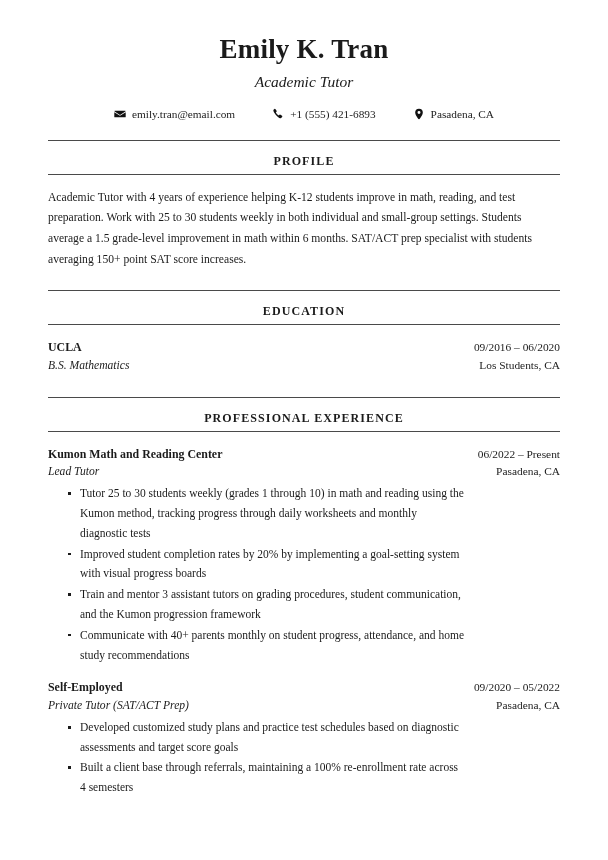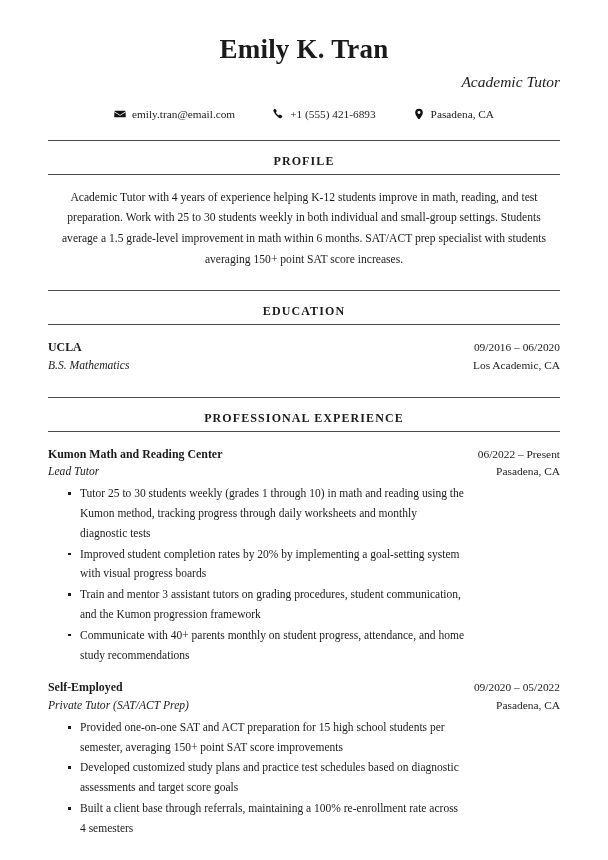--- a/index.html
+++ b/index.html
@@ -25,21 +25,21 @@
   
   .name {
     text-align: center;
     font-size: 27px;
     font-weight: 700;
     letter-spacing: 0.2px;
     line-height: 1.15;
     margin: 6px 0 0 0;
   }
   .job-title {
-    text-align: right;
+    text-align: center;
     font-style: italic;
     font-size: 15.5px;
     margin-top: 8px;
     line-height: 1.2;
   }
   .contact-row {
     display: flex;
     justify-content: center;
     align-items: center;
     gap: 37px;
@@ -75,21 +75,21 @@
     font-size: 12px;
     font-weight: 700;
     letter-spacing: 1.1px;
   }
 
   
   .profile-text {
     margin-top: 13px;
     font-size: 11.6px;
     line-height: 1.78;
-    text-align: center;
+    text-align: left;
   }
 
   
   .entry { margin-top: 13px; }
   .entry:first-of-type { margin-top: 14px; }
   .entry-row {
     display: flex;
     justify-content: space-between;
     align-items: baseline;
   }
@@ -195,21 +195,21 @@
       <span class="label">EDUCATION</span>
     </div>
 
     <div class="entry">
       <div class="entry-row">
         <div class="entry-org">UCLA</div>
         <div class="entry-date">09/2016 – 06/2020</div>
       </div>
       <div class="entry-row">
         <div class="entry-role">B.S. Mathematics</div>
-        <div class="entry-loc">Los Academic, CA</div>
+        <div class="entry-loc">Los Students, CA</div>
       </div>
     </div>
     <div class="edu-gap"></div>
   </div>
 
   <div class="section">
     <div class="section-head">
       <span class="label">PROFESSIONAL EXPERIENCE</span>
     </div>
 
@@ -233,21 +233,20 @@
     <div class="entry">
       <div class="entry-row">
         <div class="entry-org">Self-Employed</div>
         <div class="entry-date">09/2020 – 05/2022</div>
       </div>
       <div class="entry-row">
         <div class="entry-role">Private Tutor (SAT/ACT Prep)</div>
         <div class="entry-loc">Pasadena, CA</div>
       </div>
       <ul class="bullets">
-        <li>Provided one-on-one SAT and ACT preparation for 15 high school students per semester, averaging 150+ point SAT score improvements</li>
         <li>Developed customized study plans and practice test schedules based on diagnostic assessments and target score goals</li>
         <li>Built a client base through referrals, maintaining a 100% re-enrollment rate across 4 semesters</li>
       </ul>
     </div>
 
   </div>
 
 </div>
 
 </body></html>

